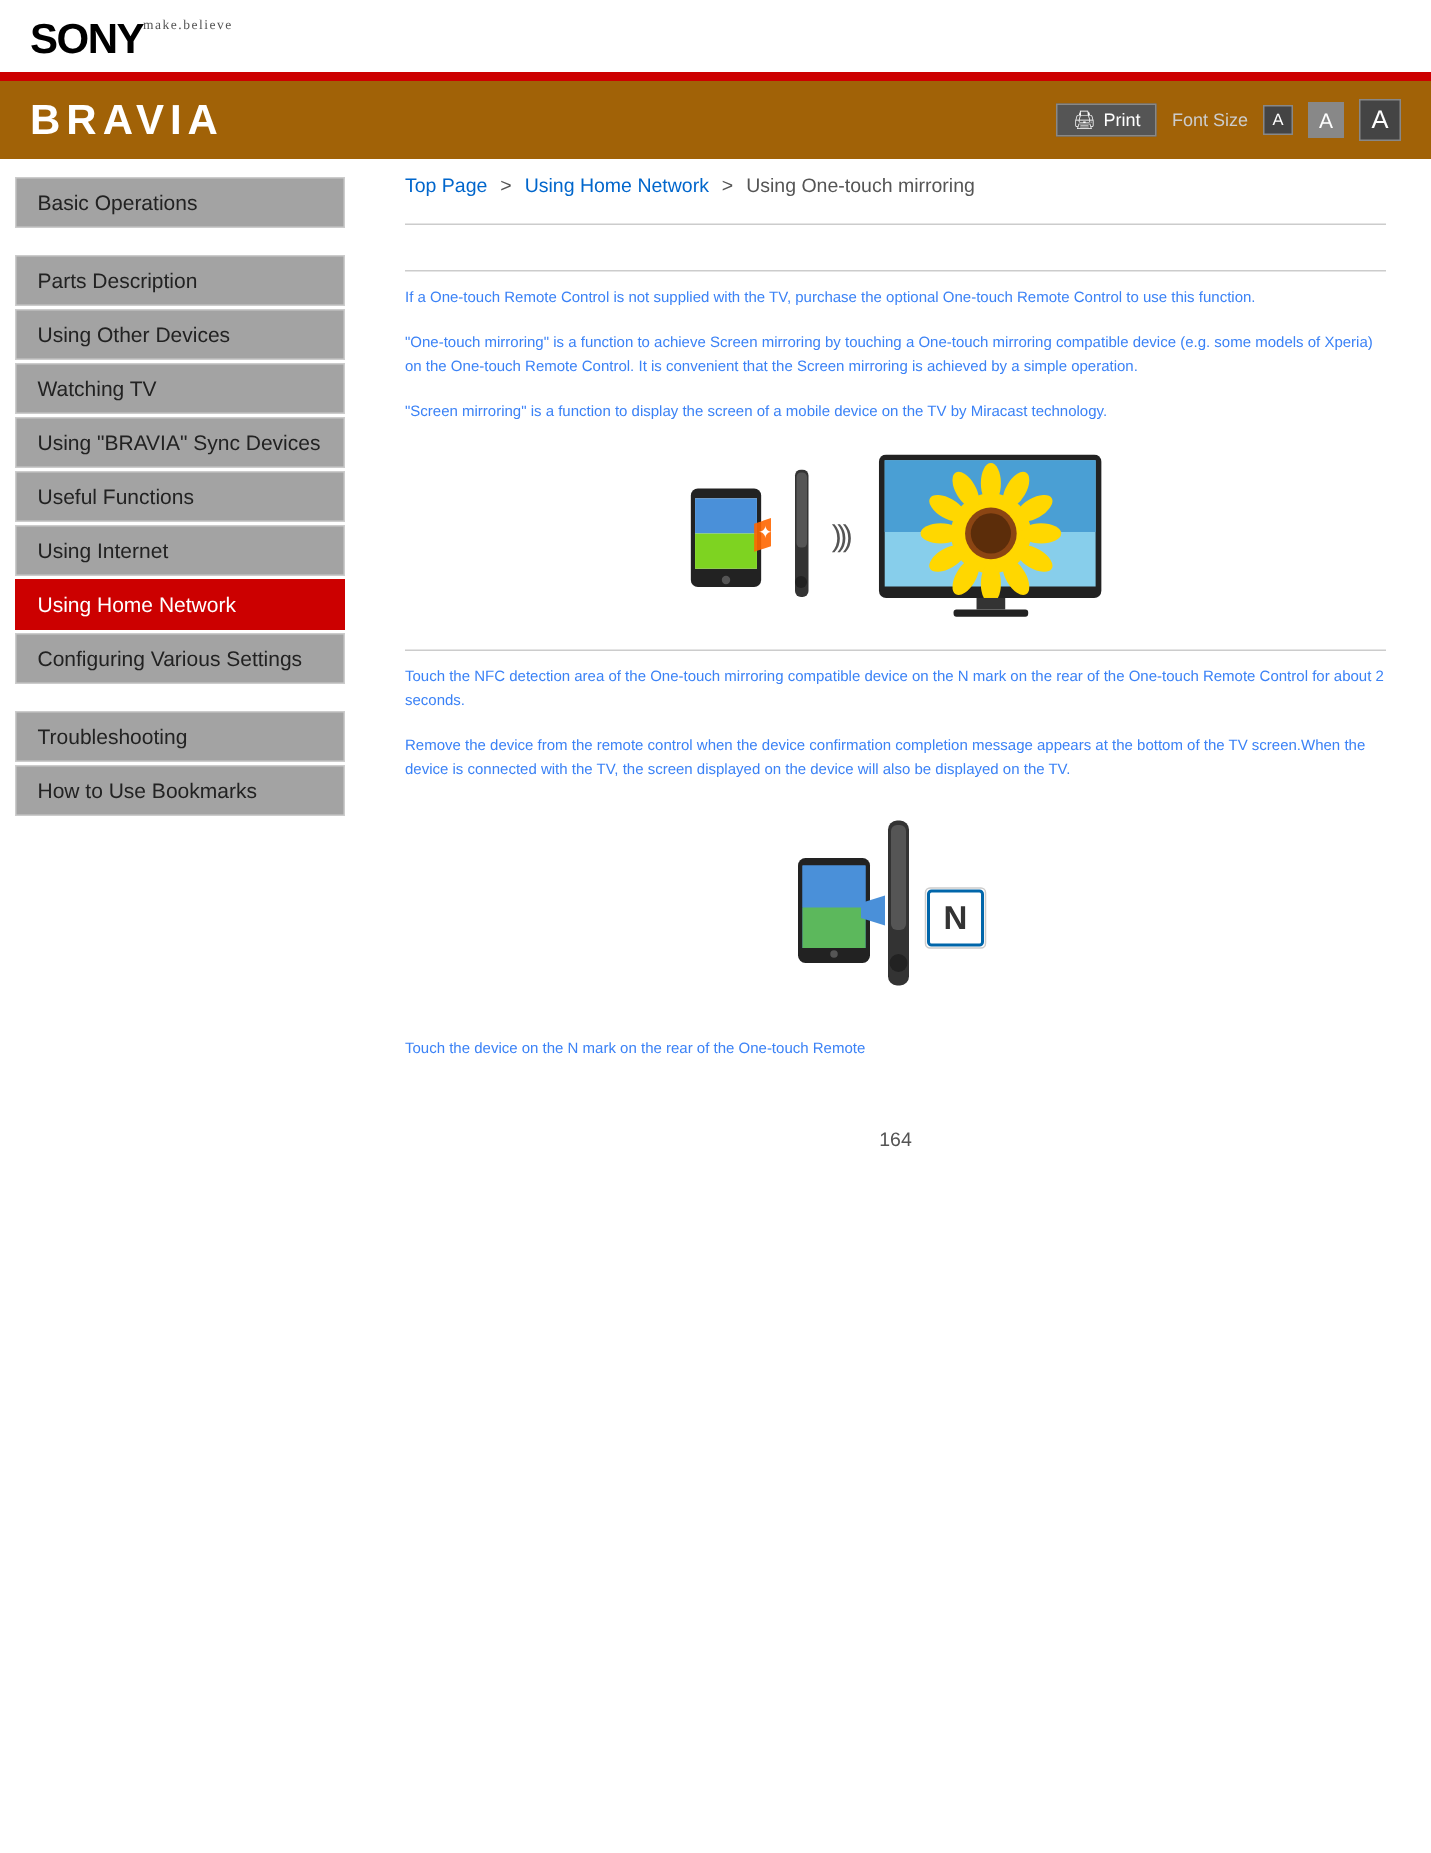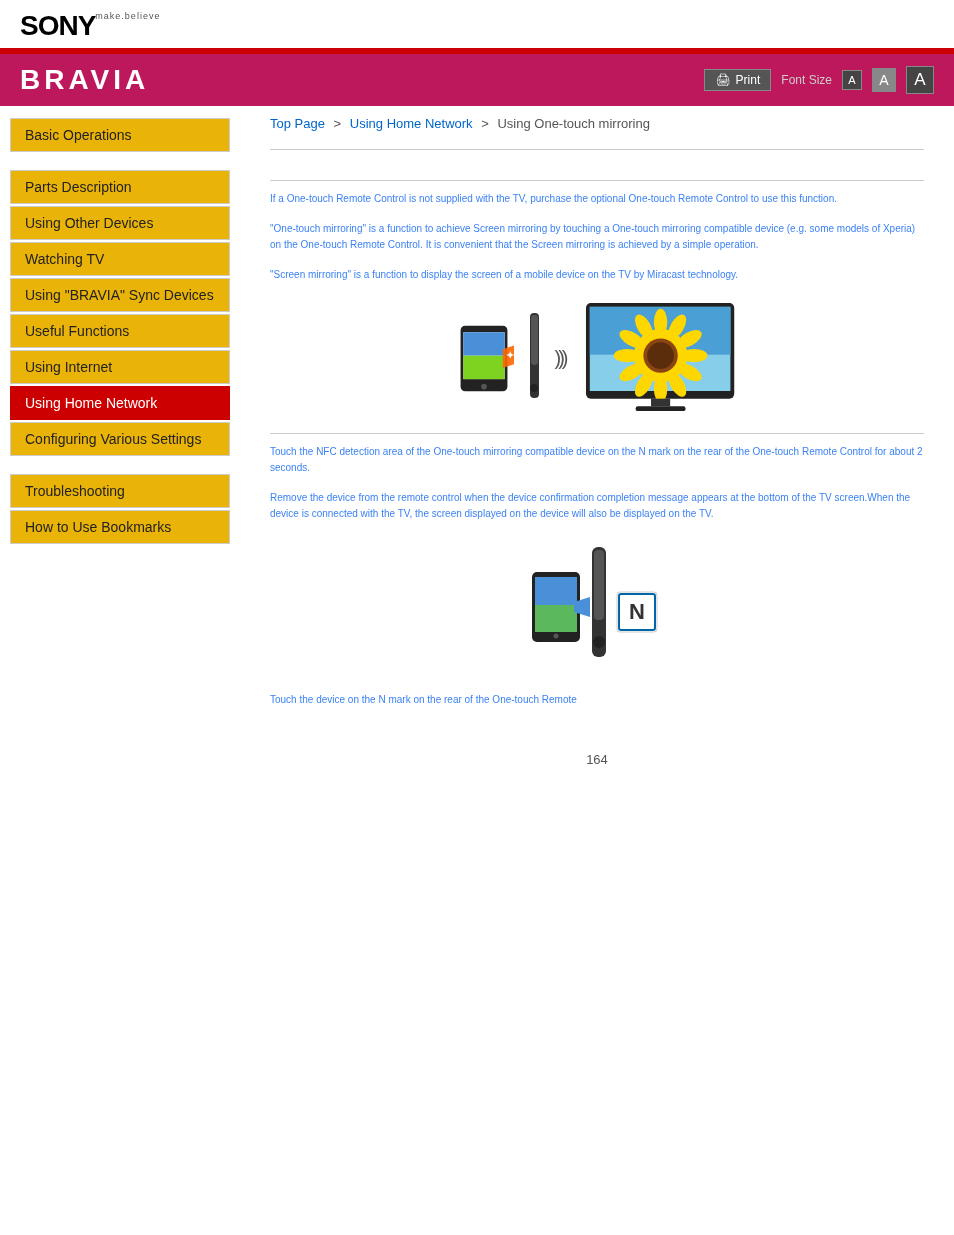--- a/index.html
+++ b/index.html
@@ -27,32 +27,33 @@
       font-size: 28px;
       font-weight: 900;
       letter-spacing: -1px;
       color: #000;
       font-family: Arial Black, sans-serif;
     }
     .sony-logo .tagline {
       font-size: 9px;
       color: #555;
       letter-spacing: 1px;
+      font-family: Liberation Serif, serif;
     }
 
     
     .red-bar {
       height: 6px;
       background: #cc0000;
       width: 100%;
     }
 
     
     .title-bar {
-      background: #be185d;
+      background: #a16207;
       padding: 10px 20px;
       display: flex;
       align-items: center;
       justify-content: space-between;
     }
     .bravia-title {
       color: #fff;
       font-size: 28px;
       font-weight: bold;
       letter-spacing: 4px;
@@ -100,21 +101,21 @@
 
     
     .sidebar {
       width: 240px;
       min-width: 240px;
       padding: 10px 0 0 0;
       flex-shrink: 0;
     }
     .sidebar-item {
       border: 1px solid #ccc;
-      background: #eab308;
+      background: #a3a3a3;
       padding: 8px 14px;
       margin: 2px 10px;
       font-size: 14px;
       cursor: pointer;
       color: #222;
     }
     .sidebar-item.active {
       background: #cc0000;
       color: #fff;
       border-color: #cc0000;

